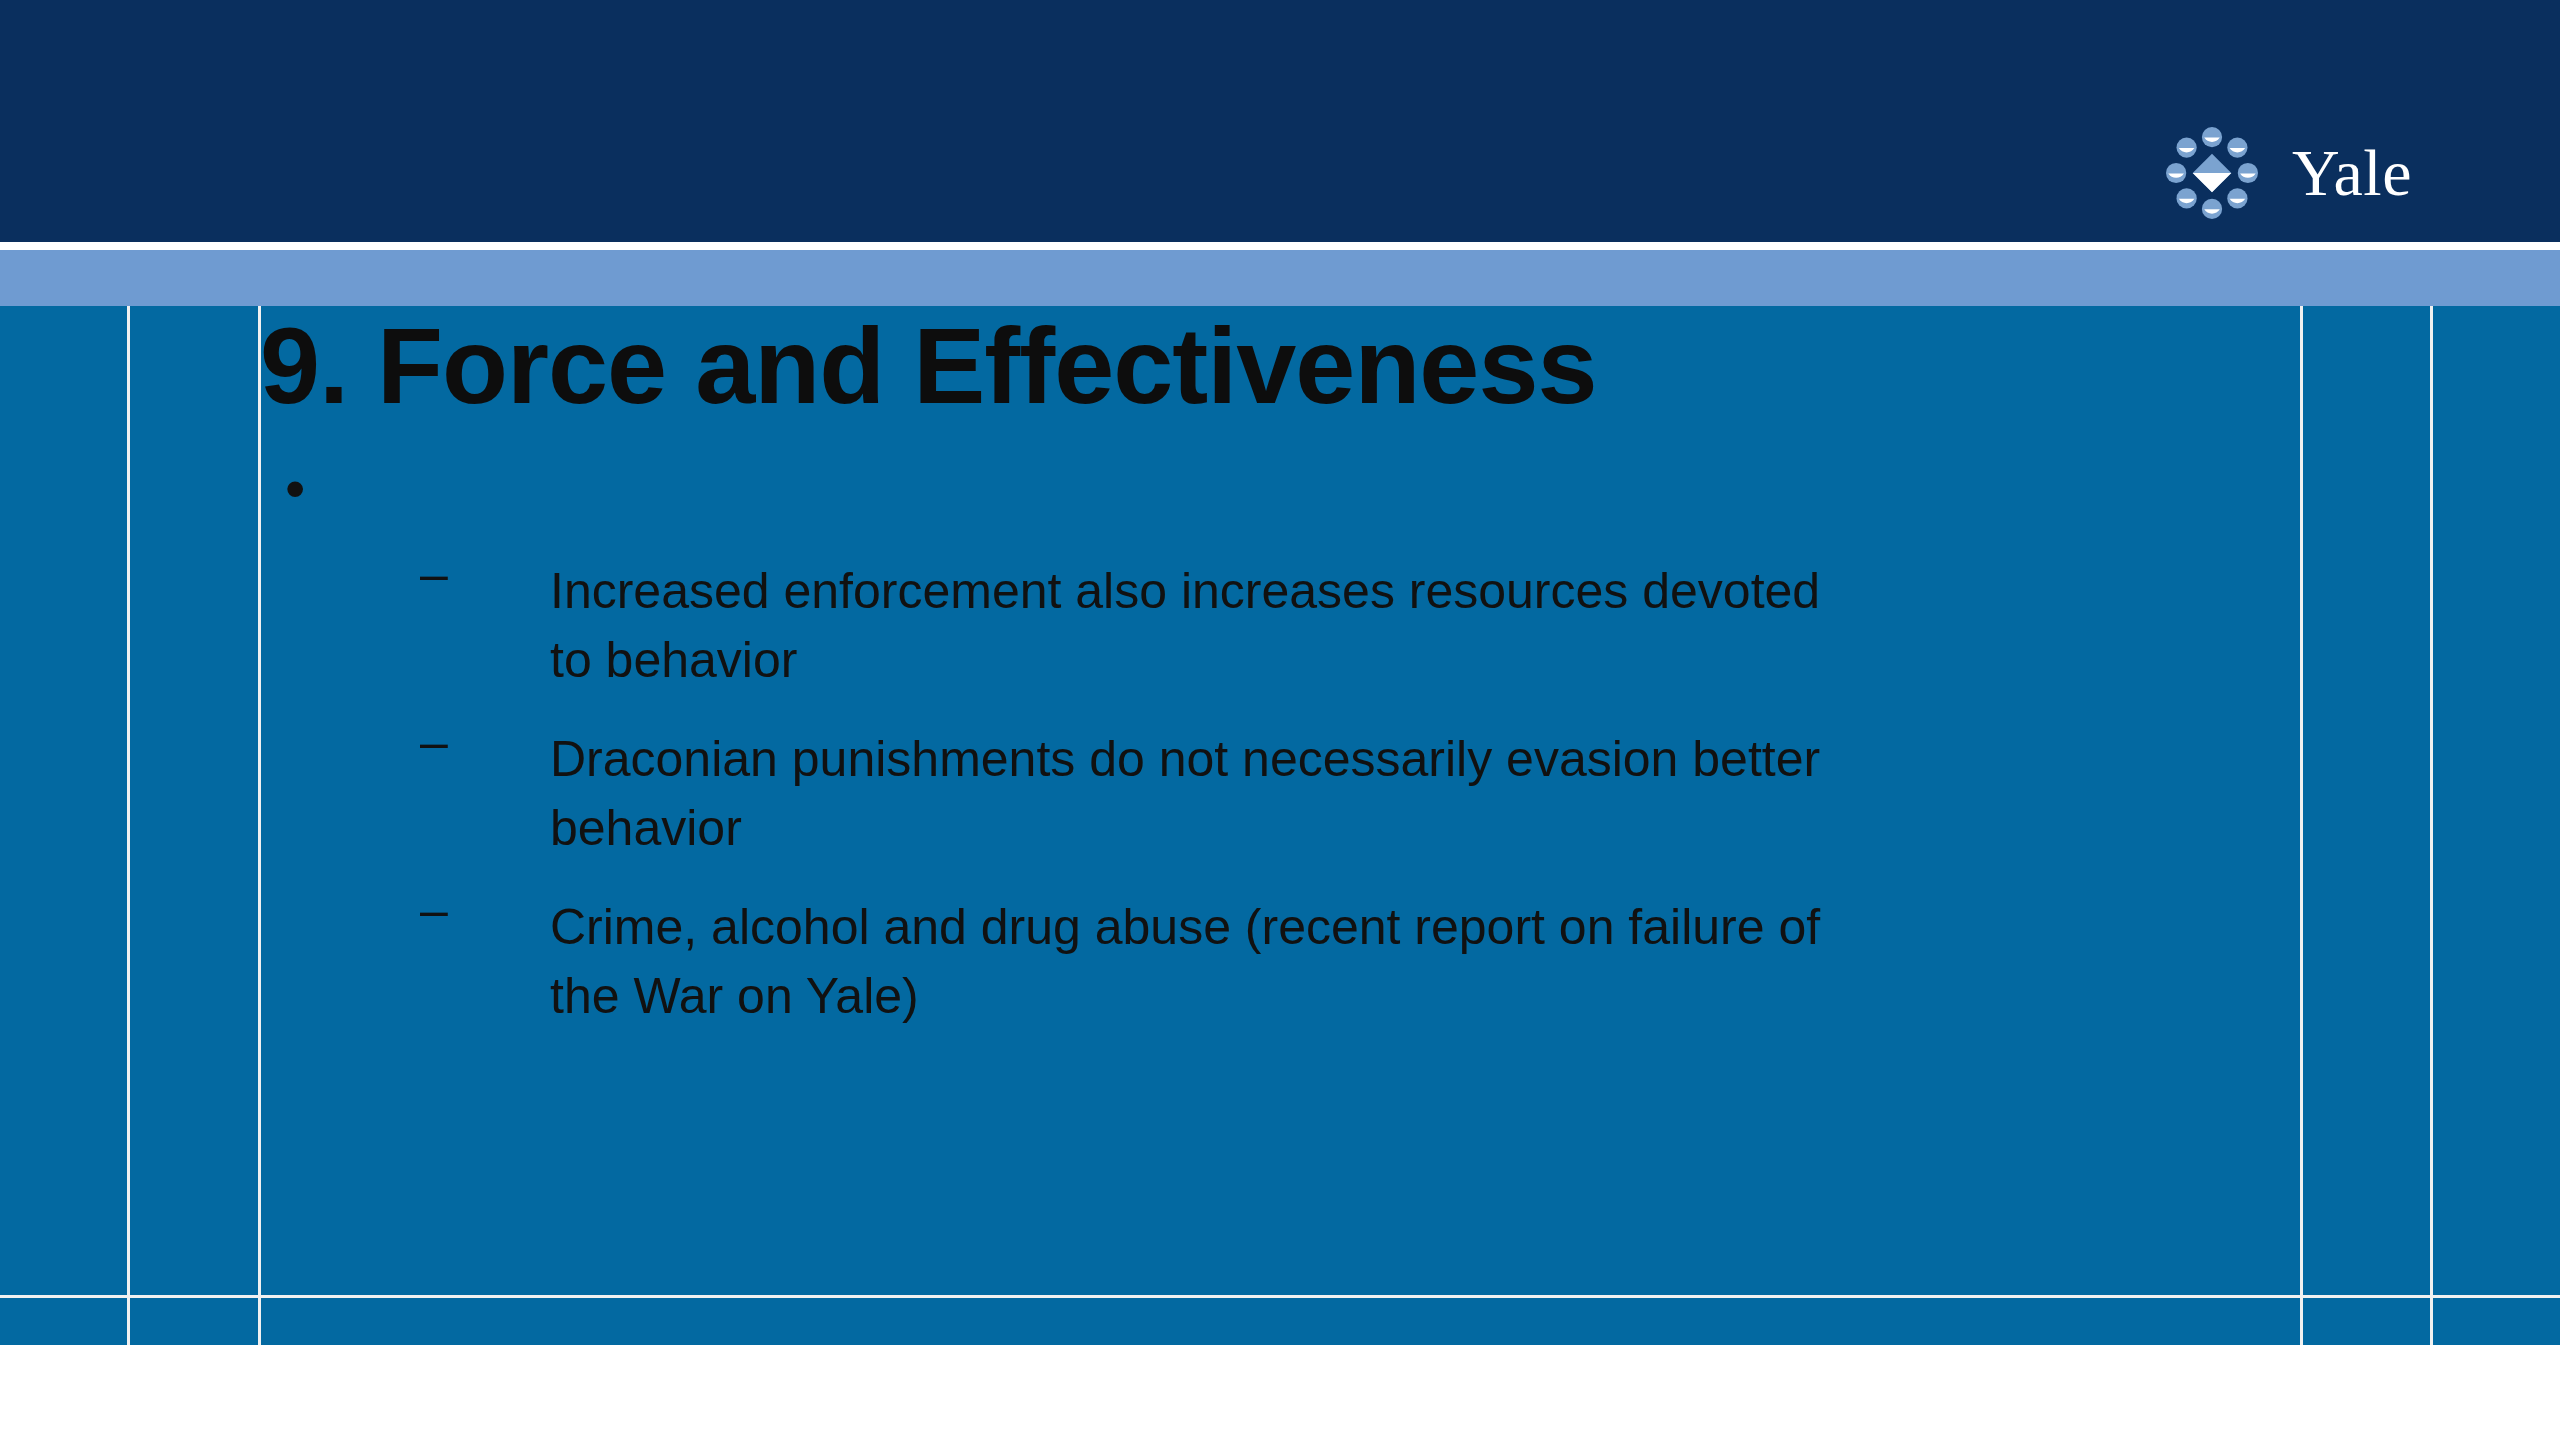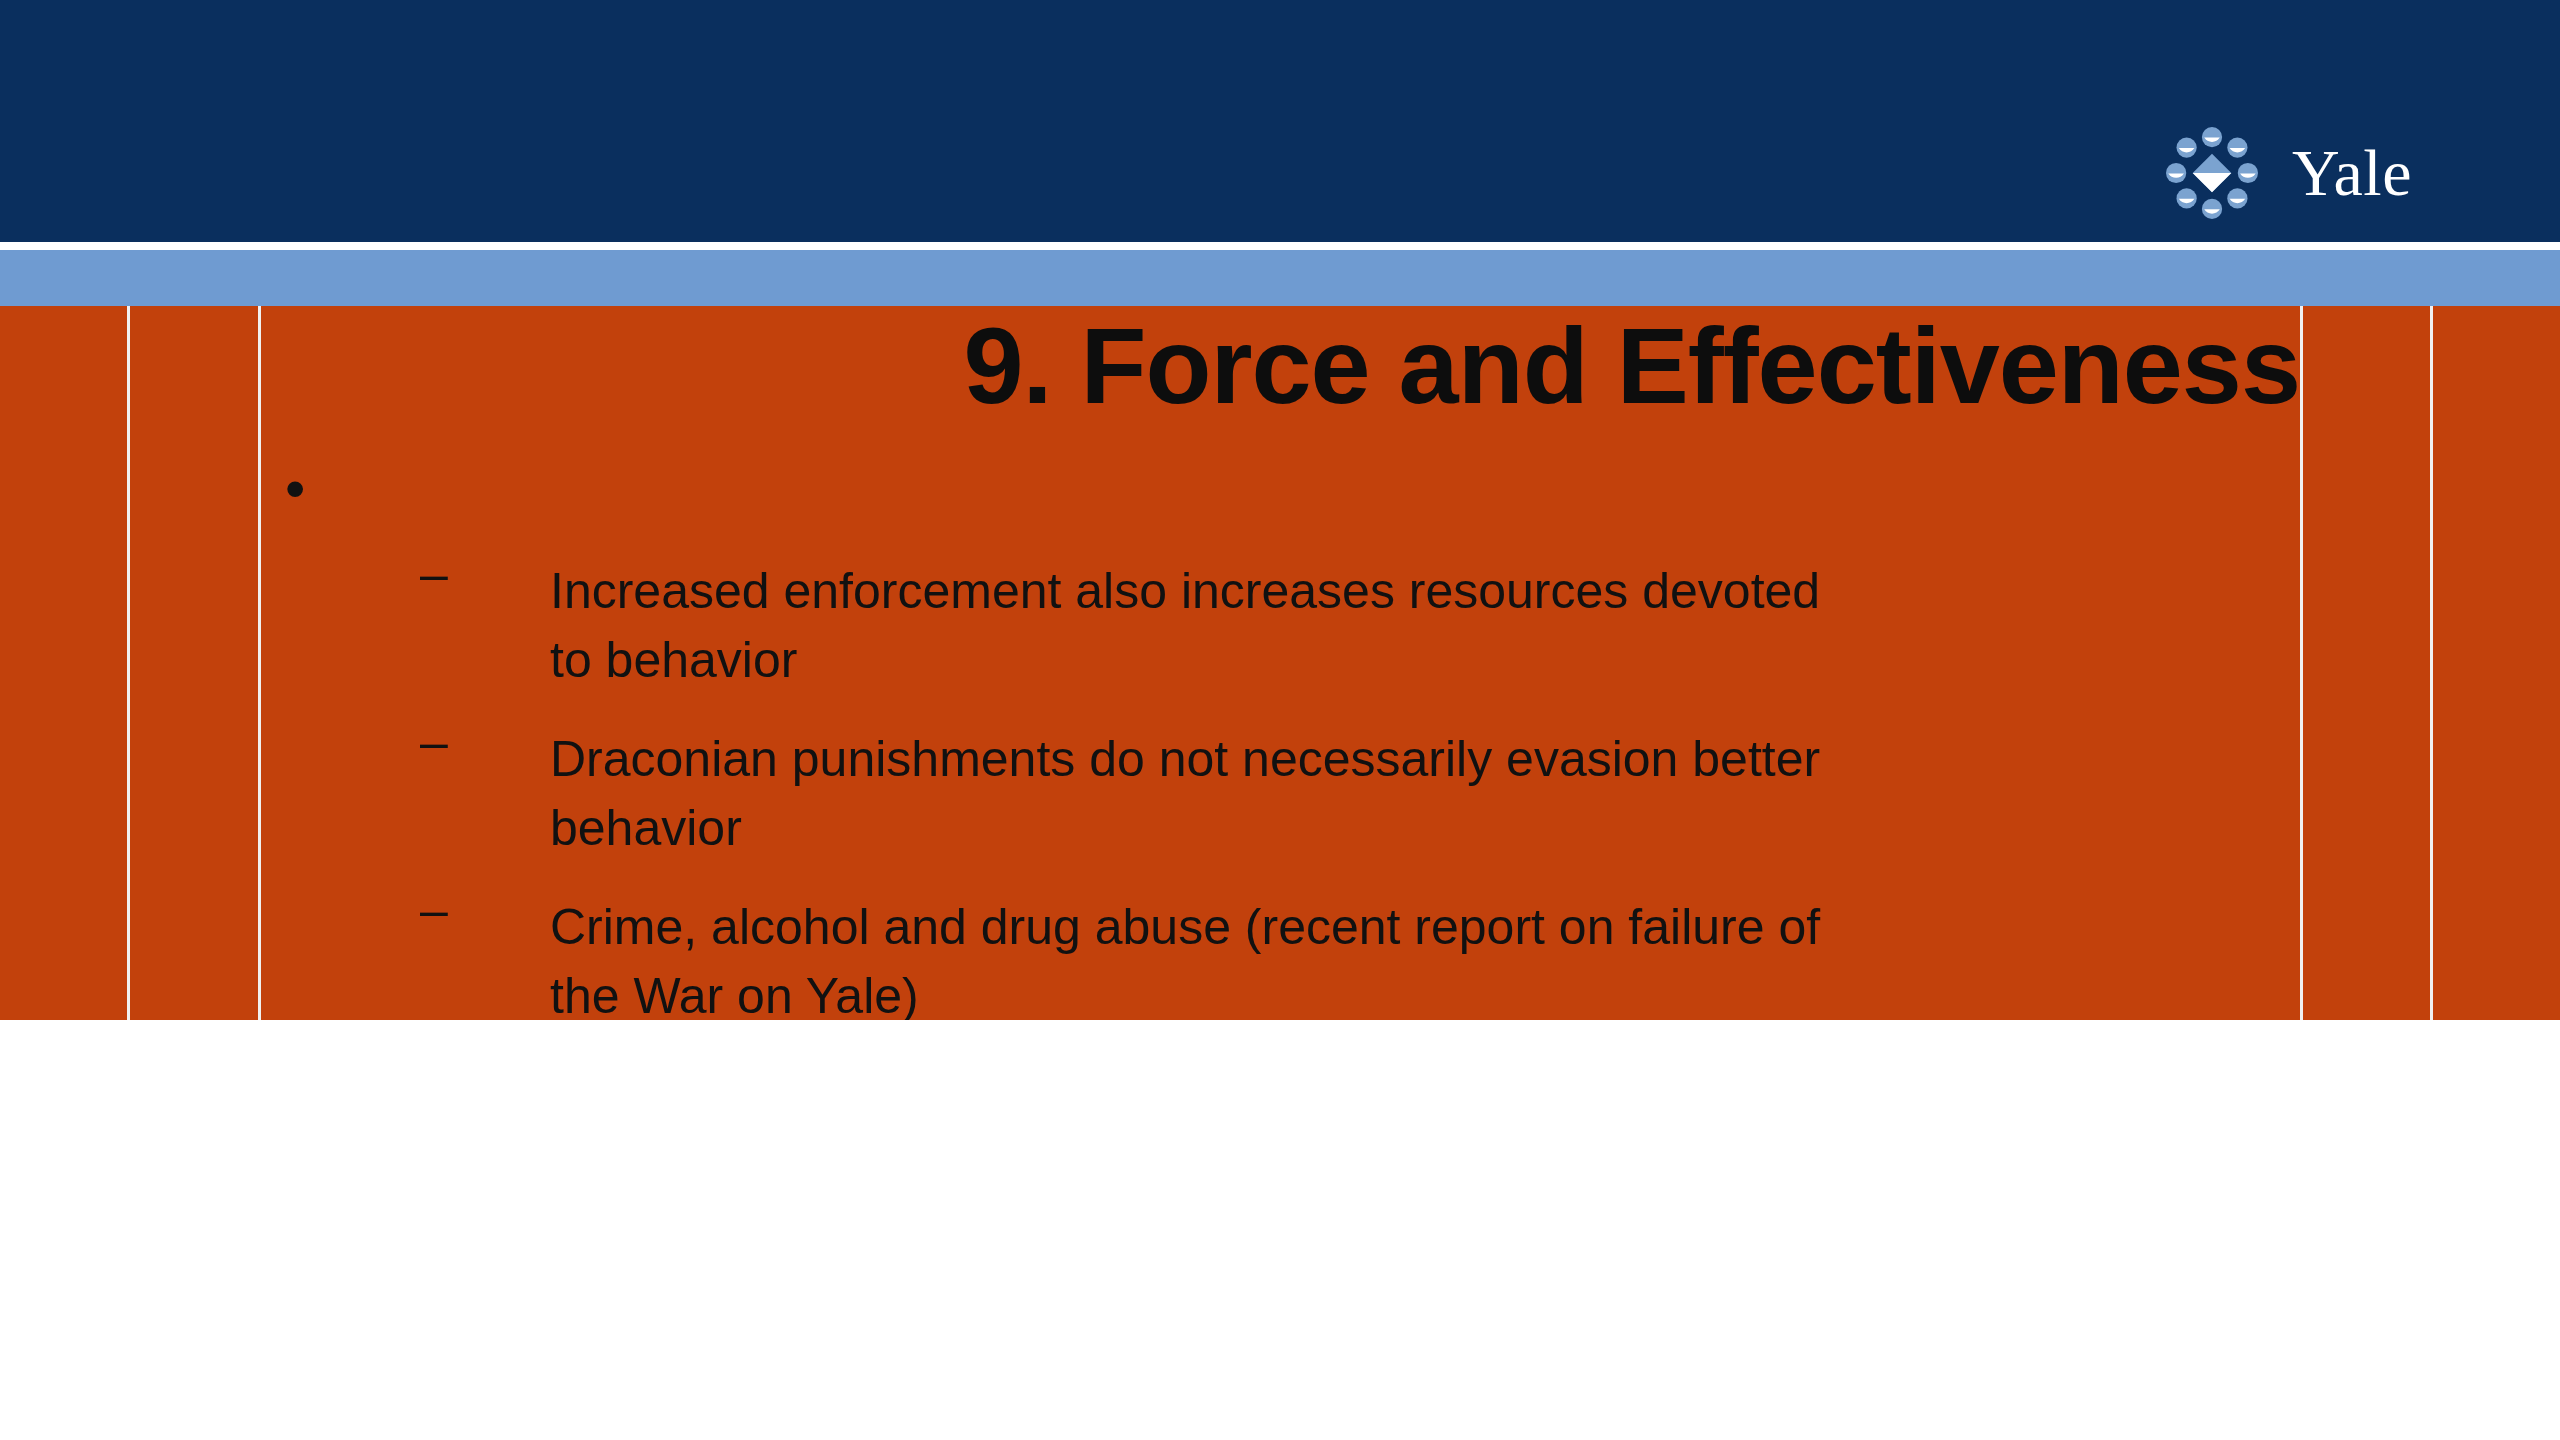--- a/index.html
+++ b/index.html
@@ -9,22 +9,22 @@
     background: #ffffff;
   }
   body {
     font-family: "Liberation Sans", sans-serif;
     -webkit-font-smoothing: antialiased;
   }
 
   #slide {
     position: relative;
     width: 2560px;
-    height: 1020px;
-    background: #c2410c;
+    height: 1345px;
+    background: #0369a1;
     overflow: hidden;
   }
 
   
   #grid-layer {
     position: absolute;
     inset: 0;
     z-index: 0;
     pointer-events: none;
   }
@@ -115,21 +115,21 @@
     position: absolute;
     left: 0;
     top: 306px;
     width: 2560px;
     z-index: 2;
   }
 
   #slide-title {
     margin: 0;
     padding: 0 260px 0 260px;
-    text-align: right;
+    text-align: left;
     font-family: "Liberation Sans", sans-serif;
     font-weight: 700;
     font-size: 108px;
     line-height: 1.12;
     letter-spacing: -1px;
     color: #0d0d0d;
     white-space: nowrap;
   }
 
   #bullet-list {

